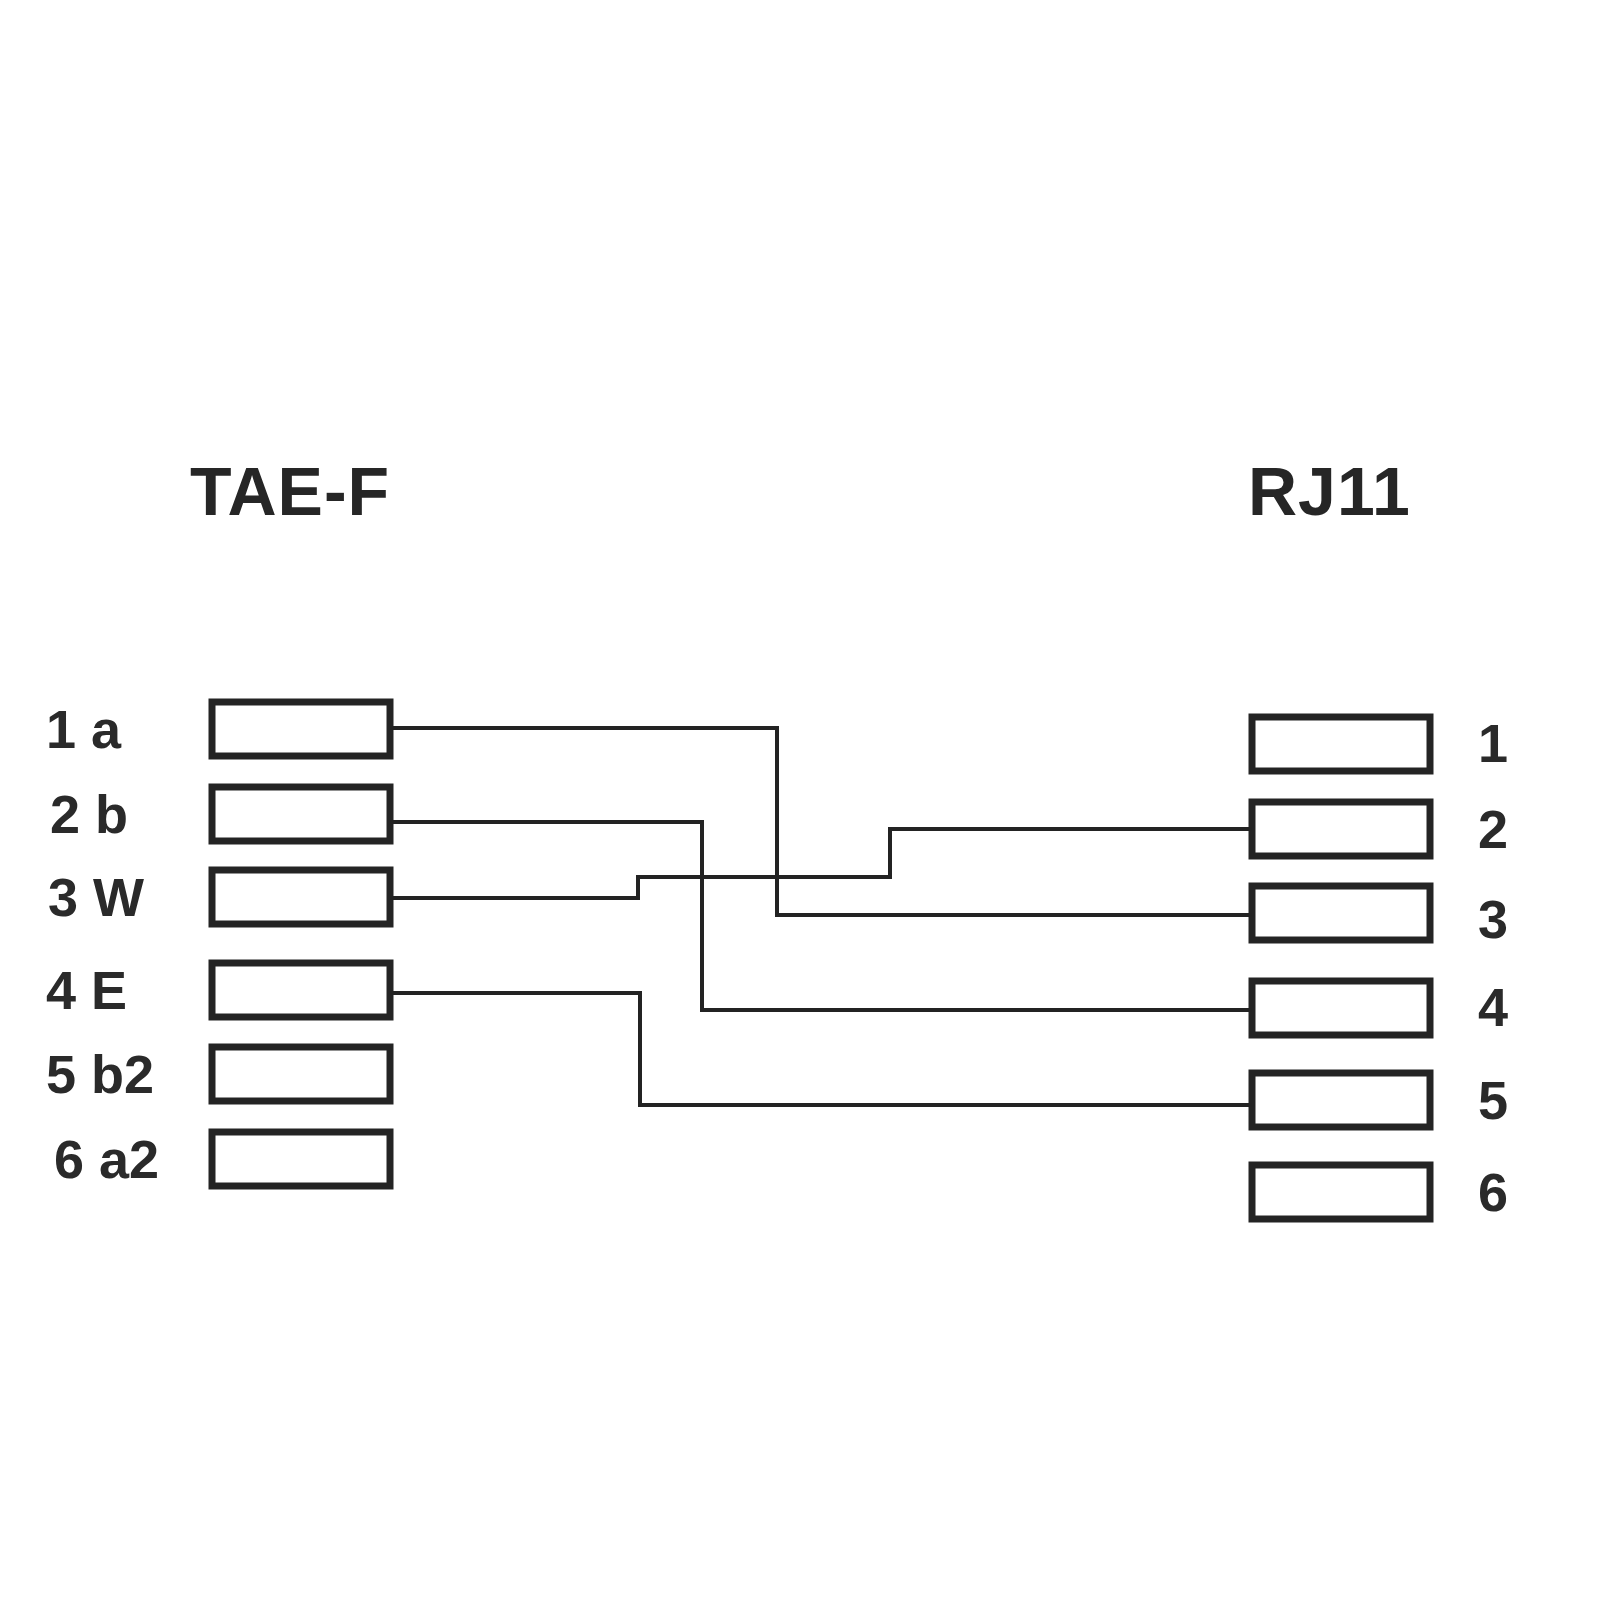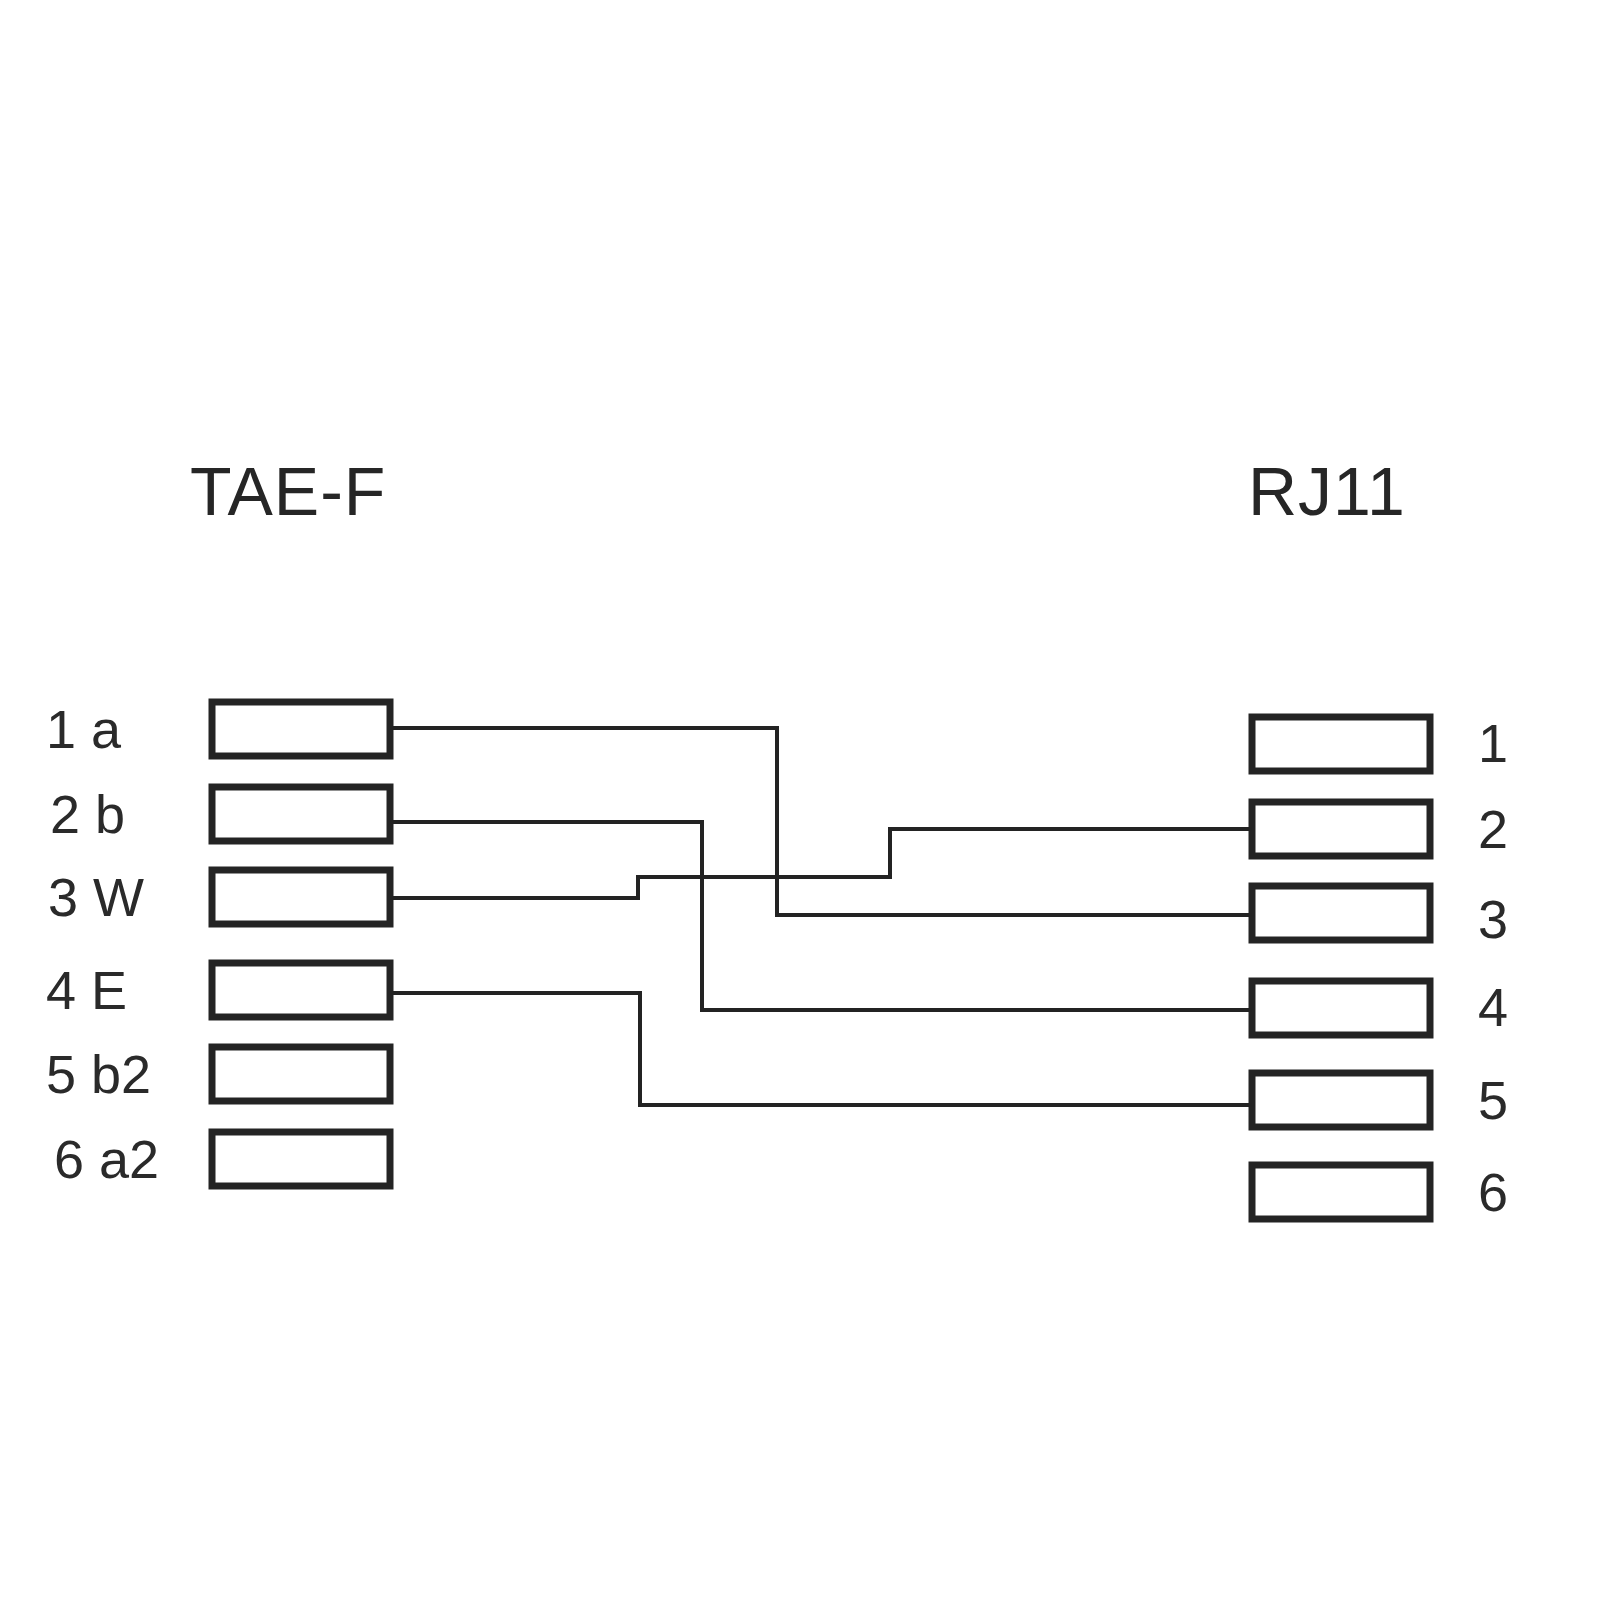--- a/index.html
+++ b/index.html
@@ -7,20 +7,21 @@
     padding: 0;
     background: #ffffff;
     width: 1600px;
     height: 1600px;
     font-family: "Liberation Sans", sans-serif;
   }
   #stage {
     width: 1600px;
     height: 1600px;
     position: relative;
+    font-weight: bold;
   }
   svg { display: block; }
   .title {
     font-size: 68px;
     fill: #262626;
     letter-spacing: 1px;
   }
   .pin-label {
     font-size: 54px;
     fill: #2a2a2a;

